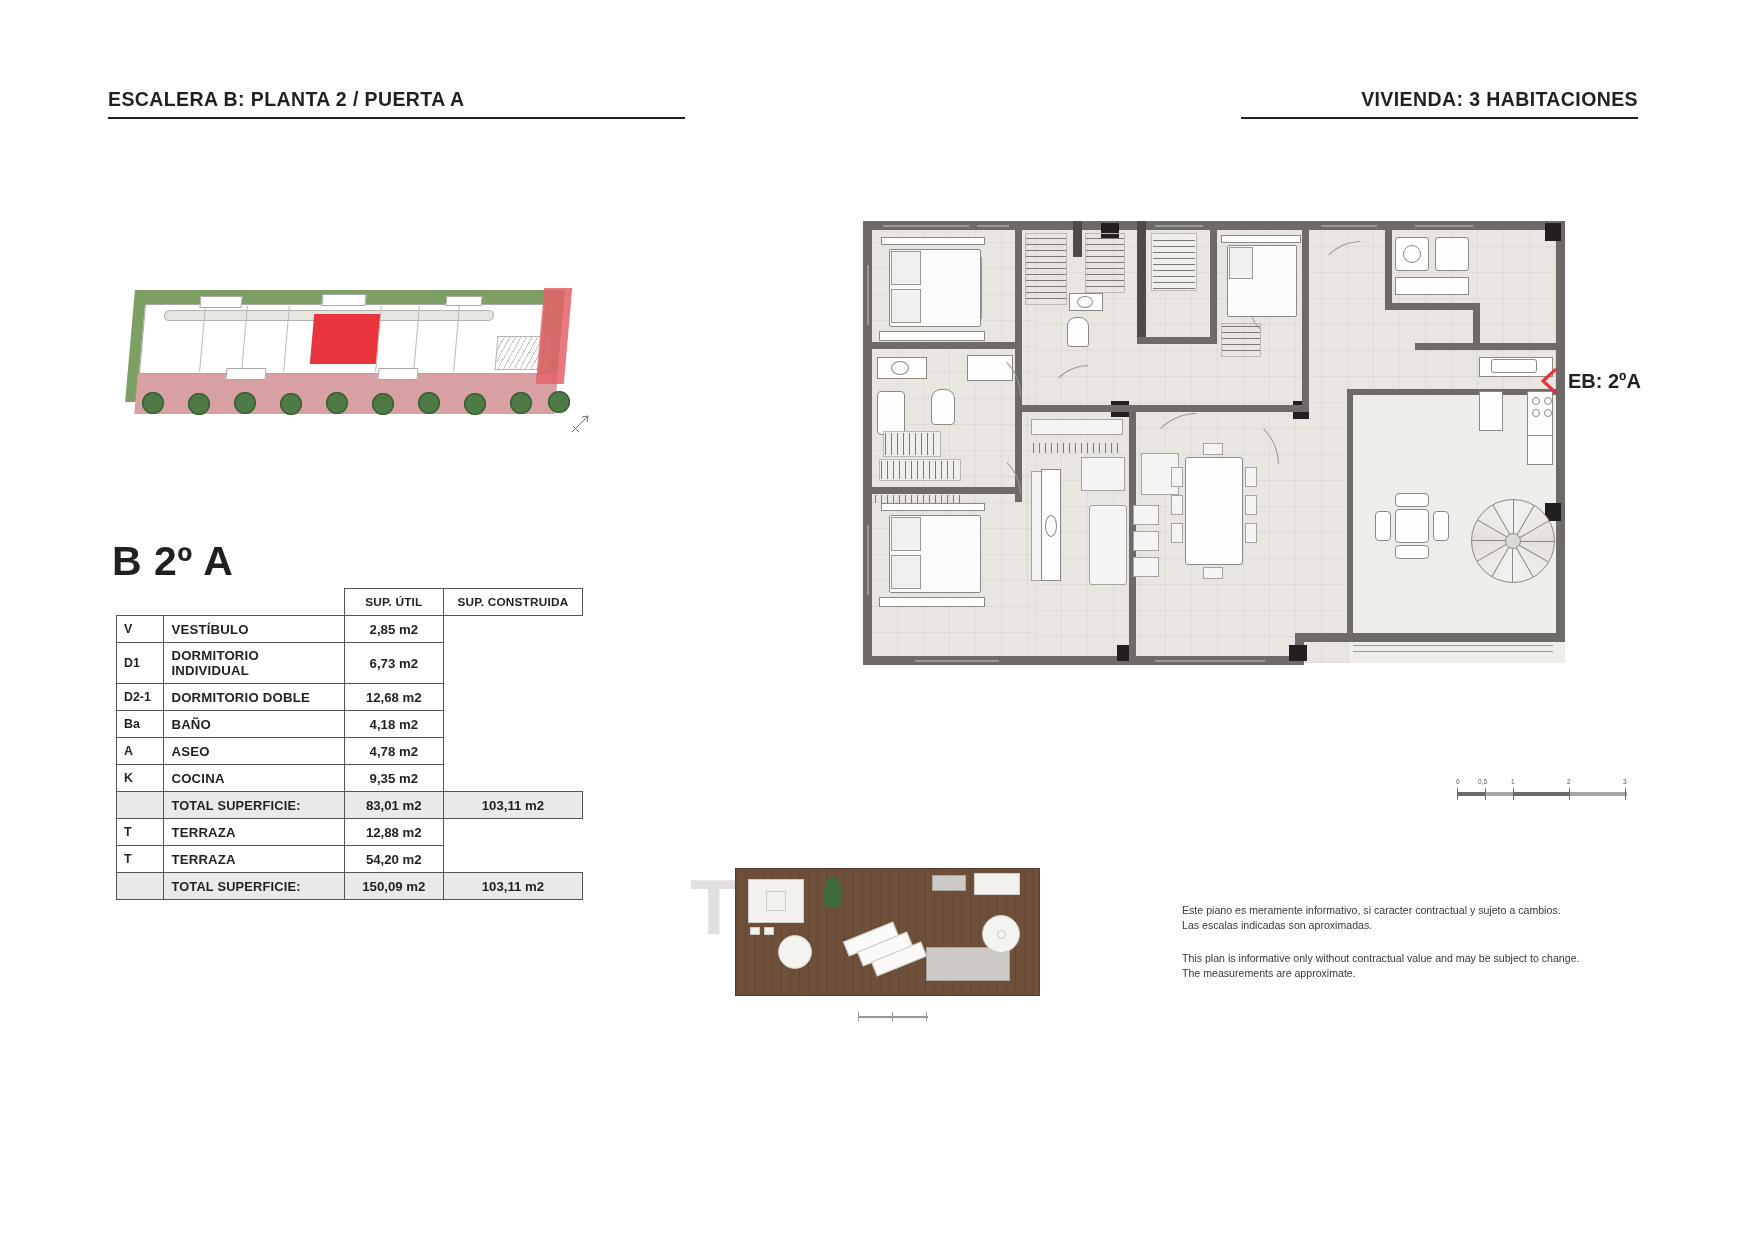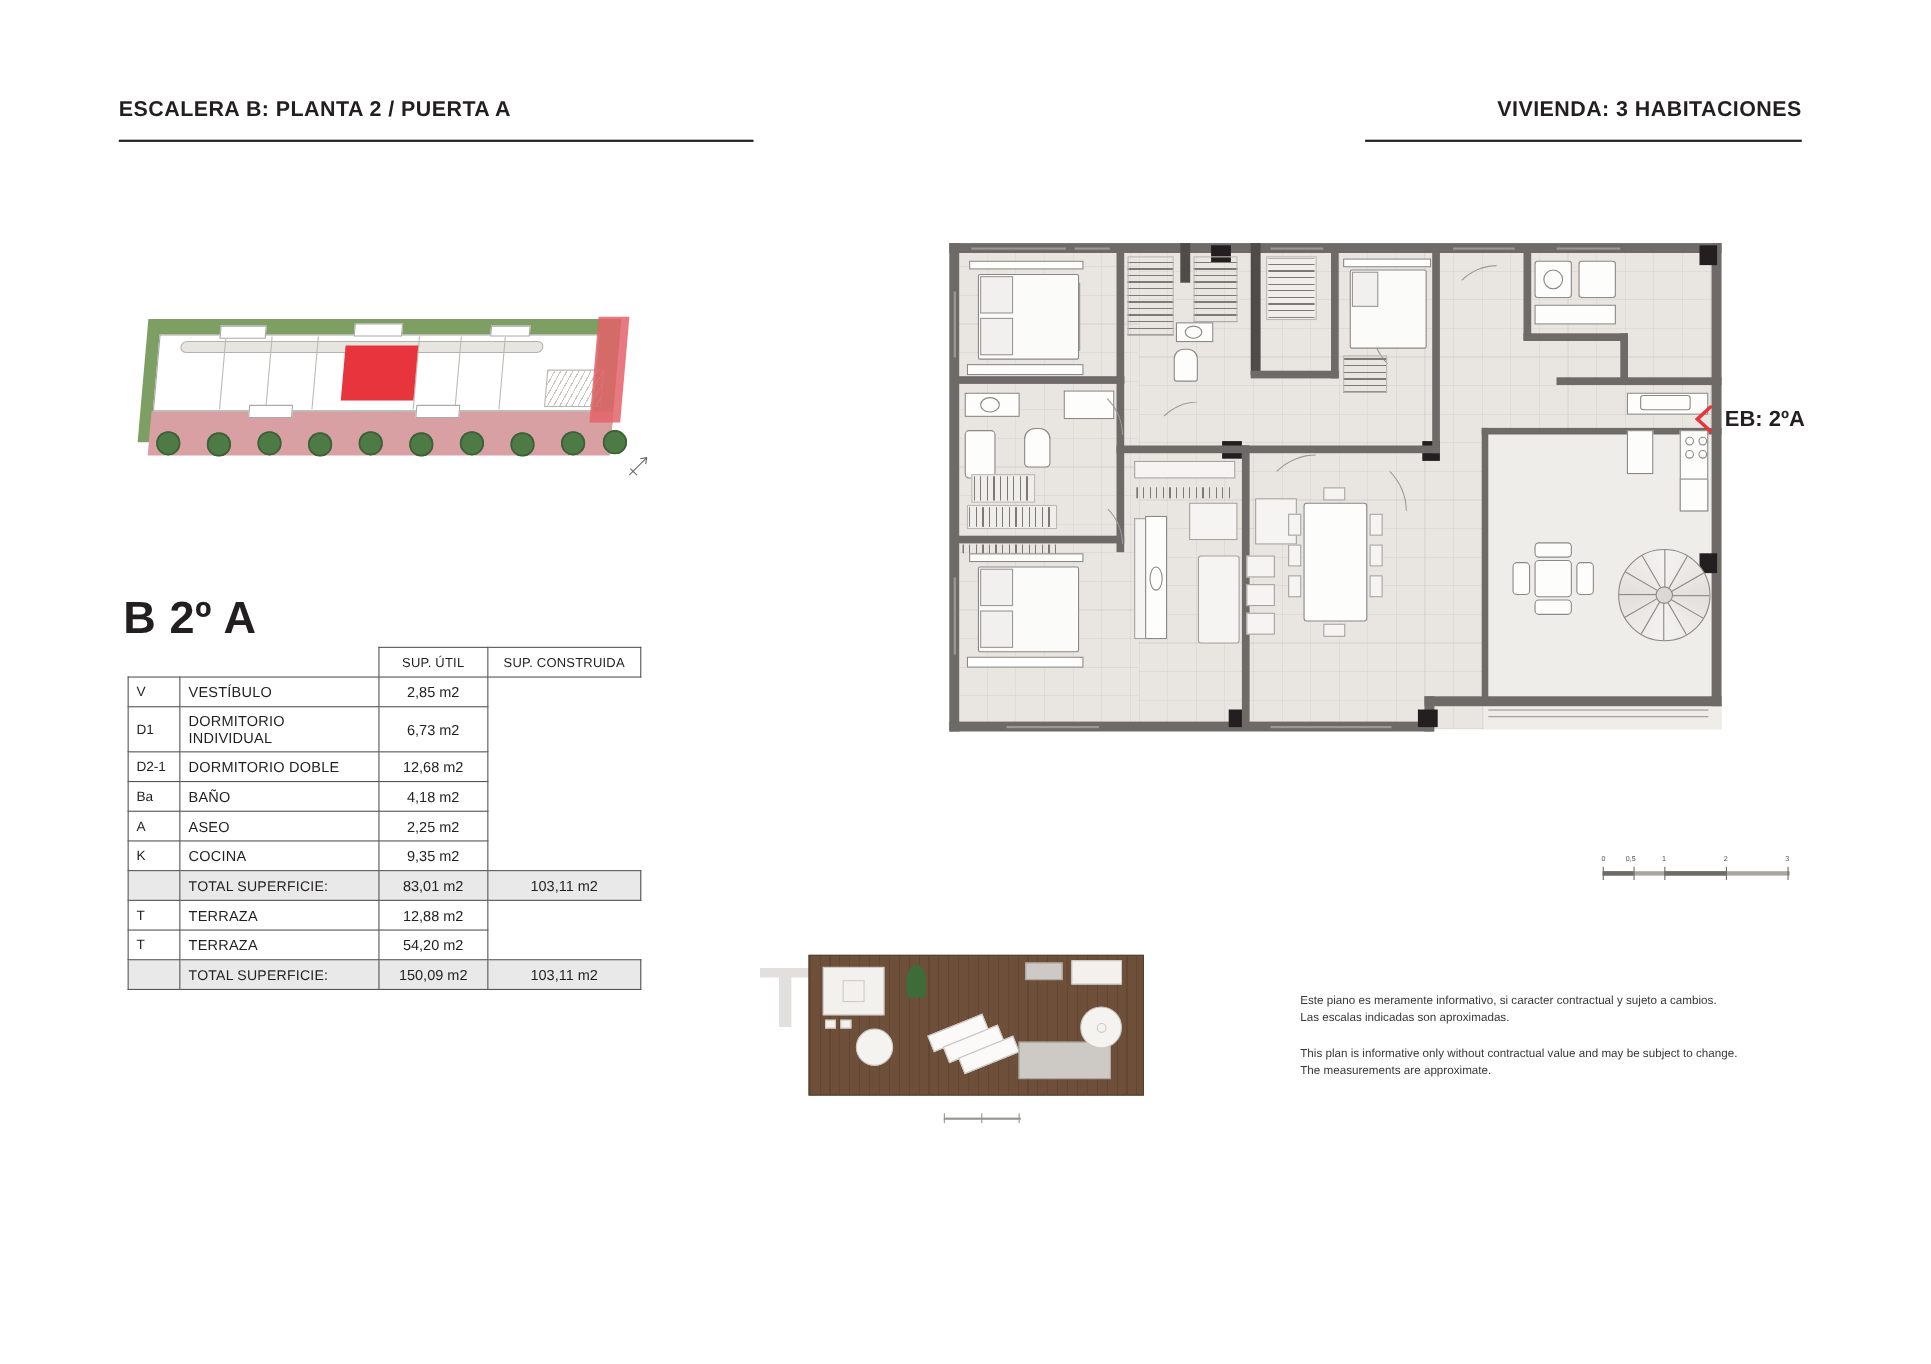--- a/index.html
+++ b/index.html
@@ -21,21 +21,21 @@
     top: 88px;
     width: 1530px;
     display: flex;
     justify-content: space-between;
     align-items: flex-end;
   }
   .header-left, .header-right {
     font-size: 19.5px;
     font-weight: bold;
     letter-spacing: 0.4px;
-    padding-bottom: 16px;
+    padding-bottom: 6px;
     border-bottom: 2.2px solid #231f20;
     white-space: nowrap;
   }
   .header-left { padding-right: 220px; }
   .header-right { padding-left: 120px; text-align: right; }
 
   
   .sitekey {
     position: absolute;
     left: 116px;
@@ -114,21 +114,21 @@
     left: 116px;
     top: 588px;
     width: 467px;
     border-collapse: collapse;
     font-size: 13.2px;
   }
   .area-table td, .area-table th {
     border: 1px solid #555;
     padding: 5px 7px;
     height: 27px;
-    font-weight: normal;
+    font-weight: bold;
     vertical-align: middle;
   }
   .area-table th {
     font-size: 11.8px;
     text-align: center;
     letter-spacing: .2px;
   }
   .col-code  { width: 46px; text-align: left; font-size: 12.4px; }
   .col-name  { width: 175px; text-align: left; letter-spacing: .2px; }
   .col-util  { width: 96px; text-align: center; }
@@ -358,21 +358,21 @@
   </tr>
   <tr>
     <td class="col-code">Ba</td>
     <td class="col-name">BAÑO</td>
     <td class="col-util">4,18 m2</td>
     <td class="col-const no-border-top-cell"></td>
   </tr>
   <tr>
     <td class="col-code">A</td>
     <td class="col-name">ASEO</td>
-    <td class="col-util">2,25 m2</td>
+    <td class="col-util">4,78 m2</td>
     <td class="col-const no-border-top-cell"></td>
   </tr>
   <tr>
     <td class="col-code">K</td>
     <td class="col-name">COCINA</td>
     <td class="col-util">9,35 m2</td>
     <td class="col-const no-border-top-cell"></td>
   </tr>
 
   <tr class="total-row">

